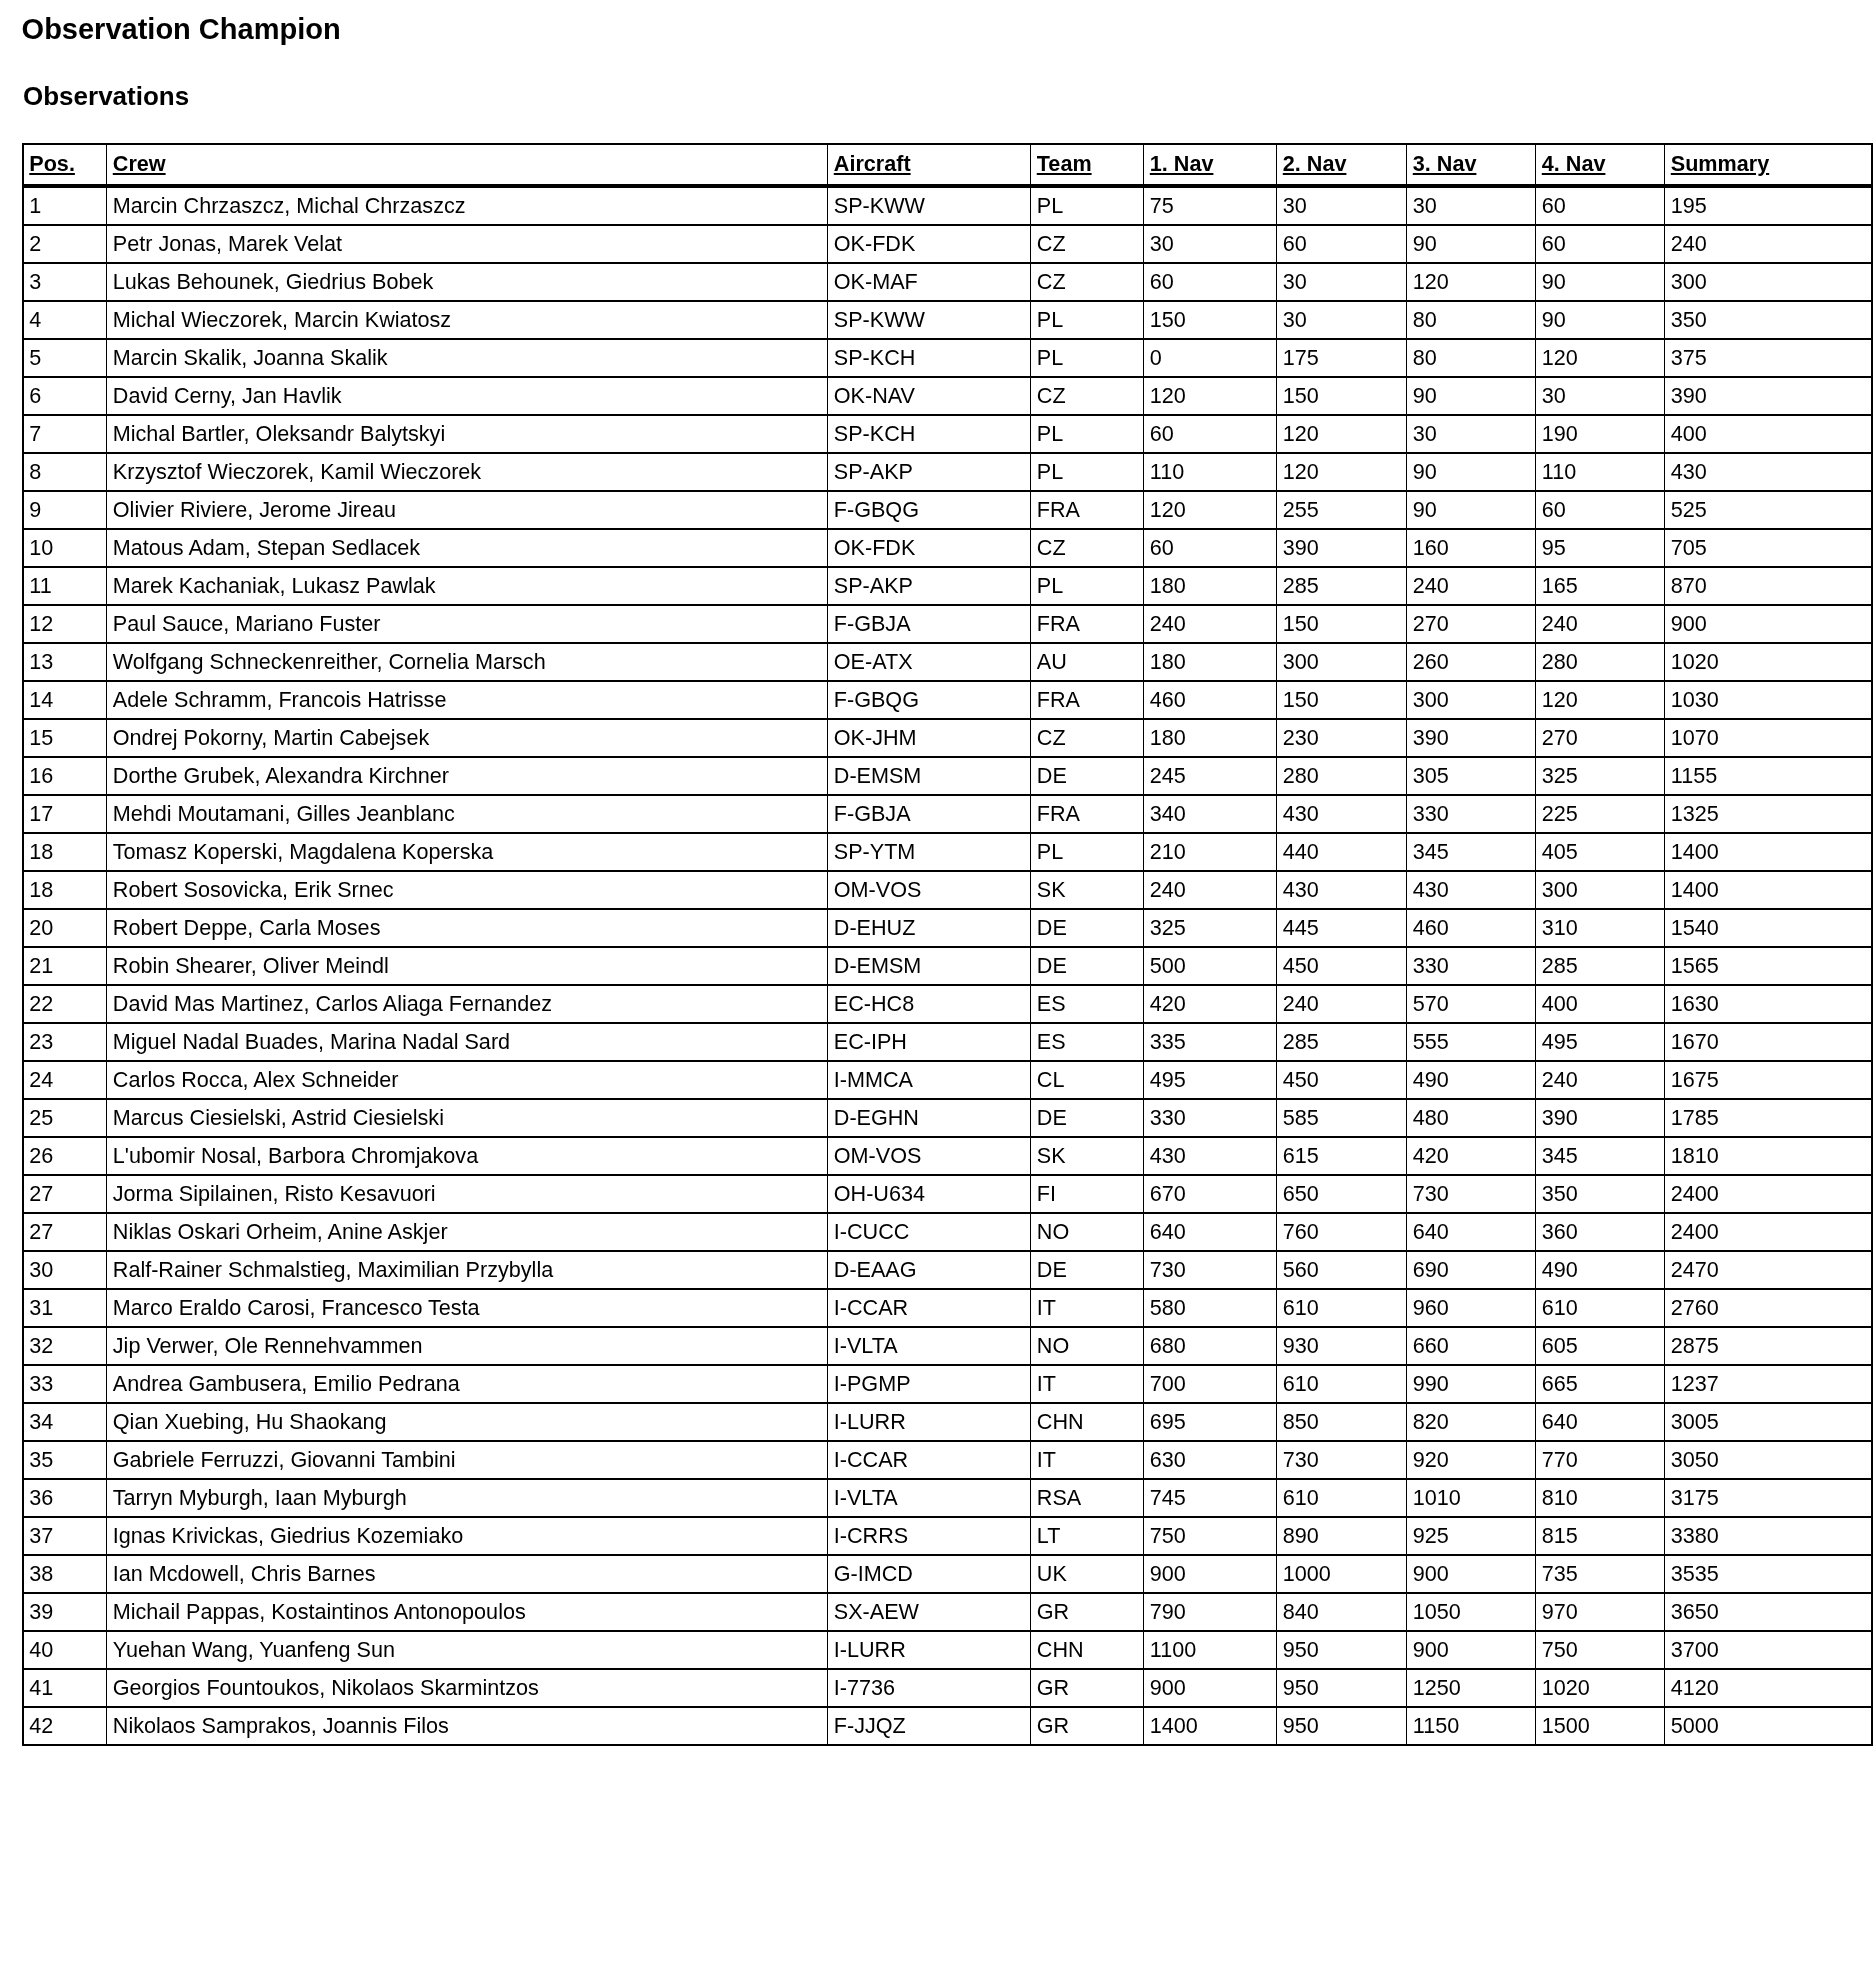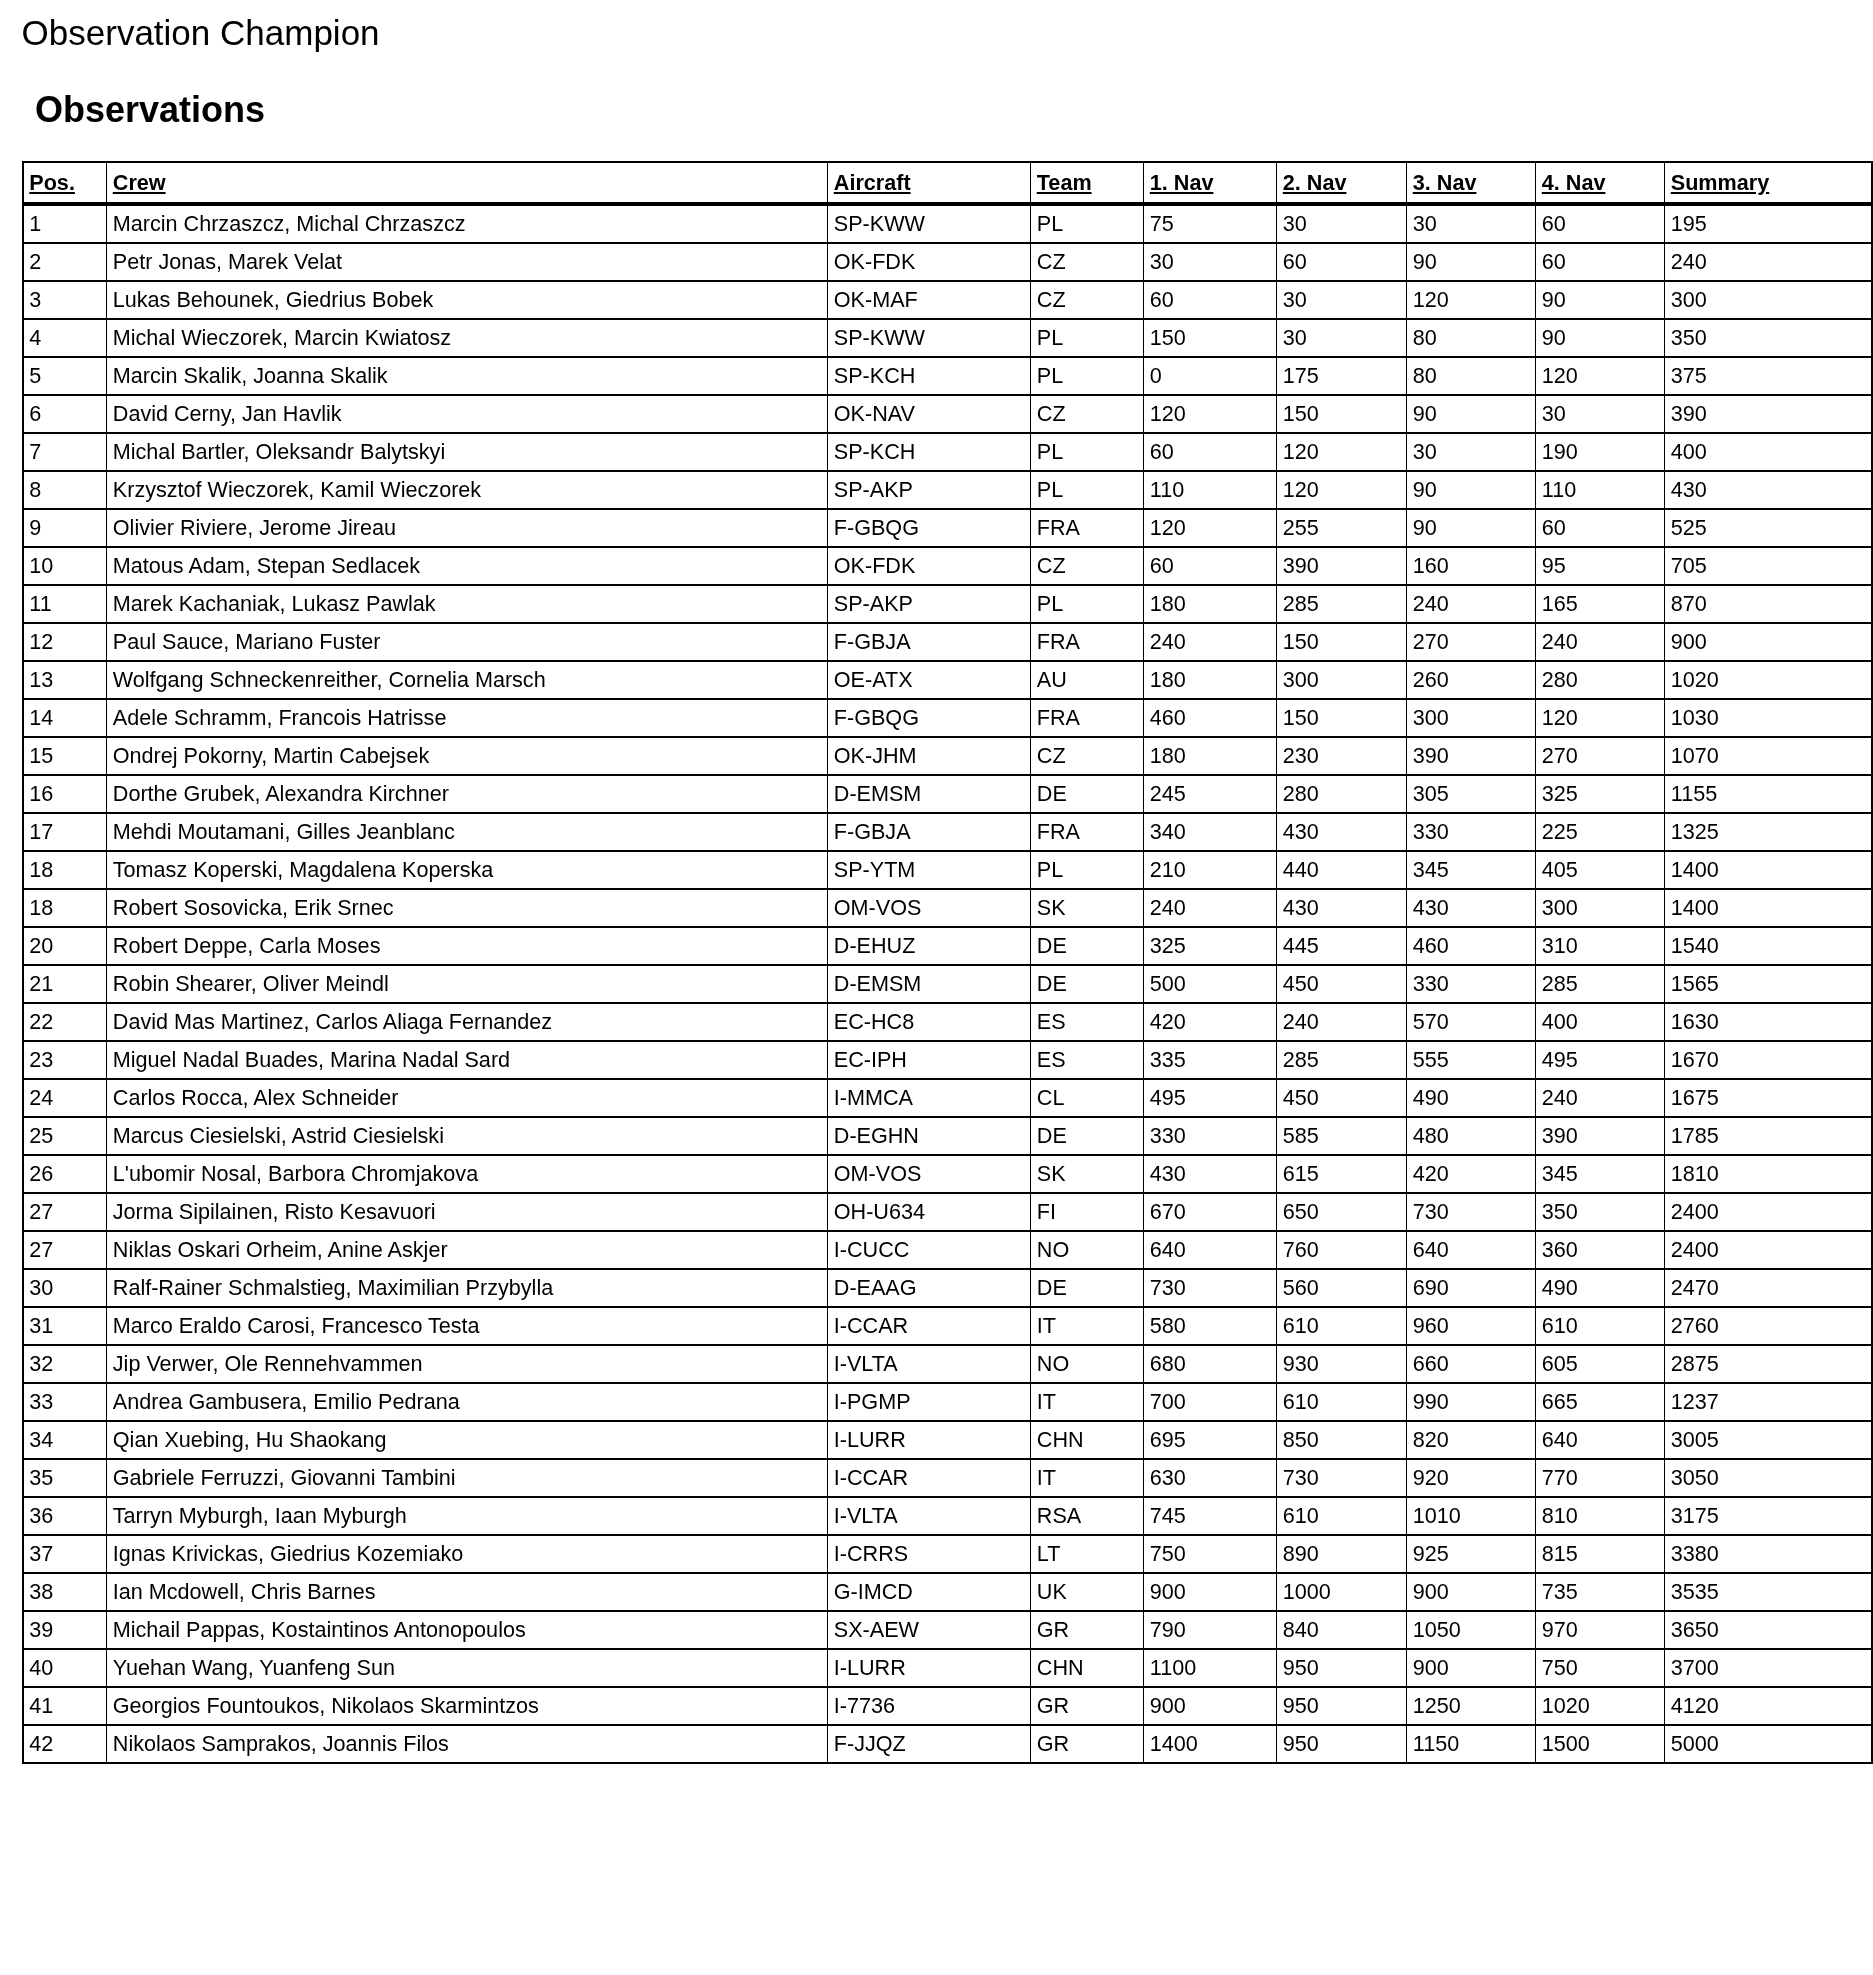--- a/index.html
+++ b/index.html
@@ -9,27 +9,27 @@
     color: #000000;
     font-family: "Liberation Sans", "DejaVu Sans", sans-serif;
   }
   body {
     width: 1873px;
     height: 1975px;
     box-sizing: border-box;
   }
   .page-title {
     margin: 12.5px 0 0 21.6px;
-    font-size: 35px;
-    font-weight: 400;
+    font-size: 29px;
+    font-weight: 700;
     line-height: 1.15;
   }
   .page-subtitle {
-    margin: 36px 0 0 35px;
-    font-size: 36px;
+    margin: 36px 0 0 23px;
+    font-size: 26px;
     font-weight: 700;
     line-height: 1.15;
   }
   table.results {
     margin: 31px 0 0 21.6px;
     border-collapse: collapse;
     table-layout: fixed;
     width: 1849px;
     border: 2.3px solid #000;
   }

